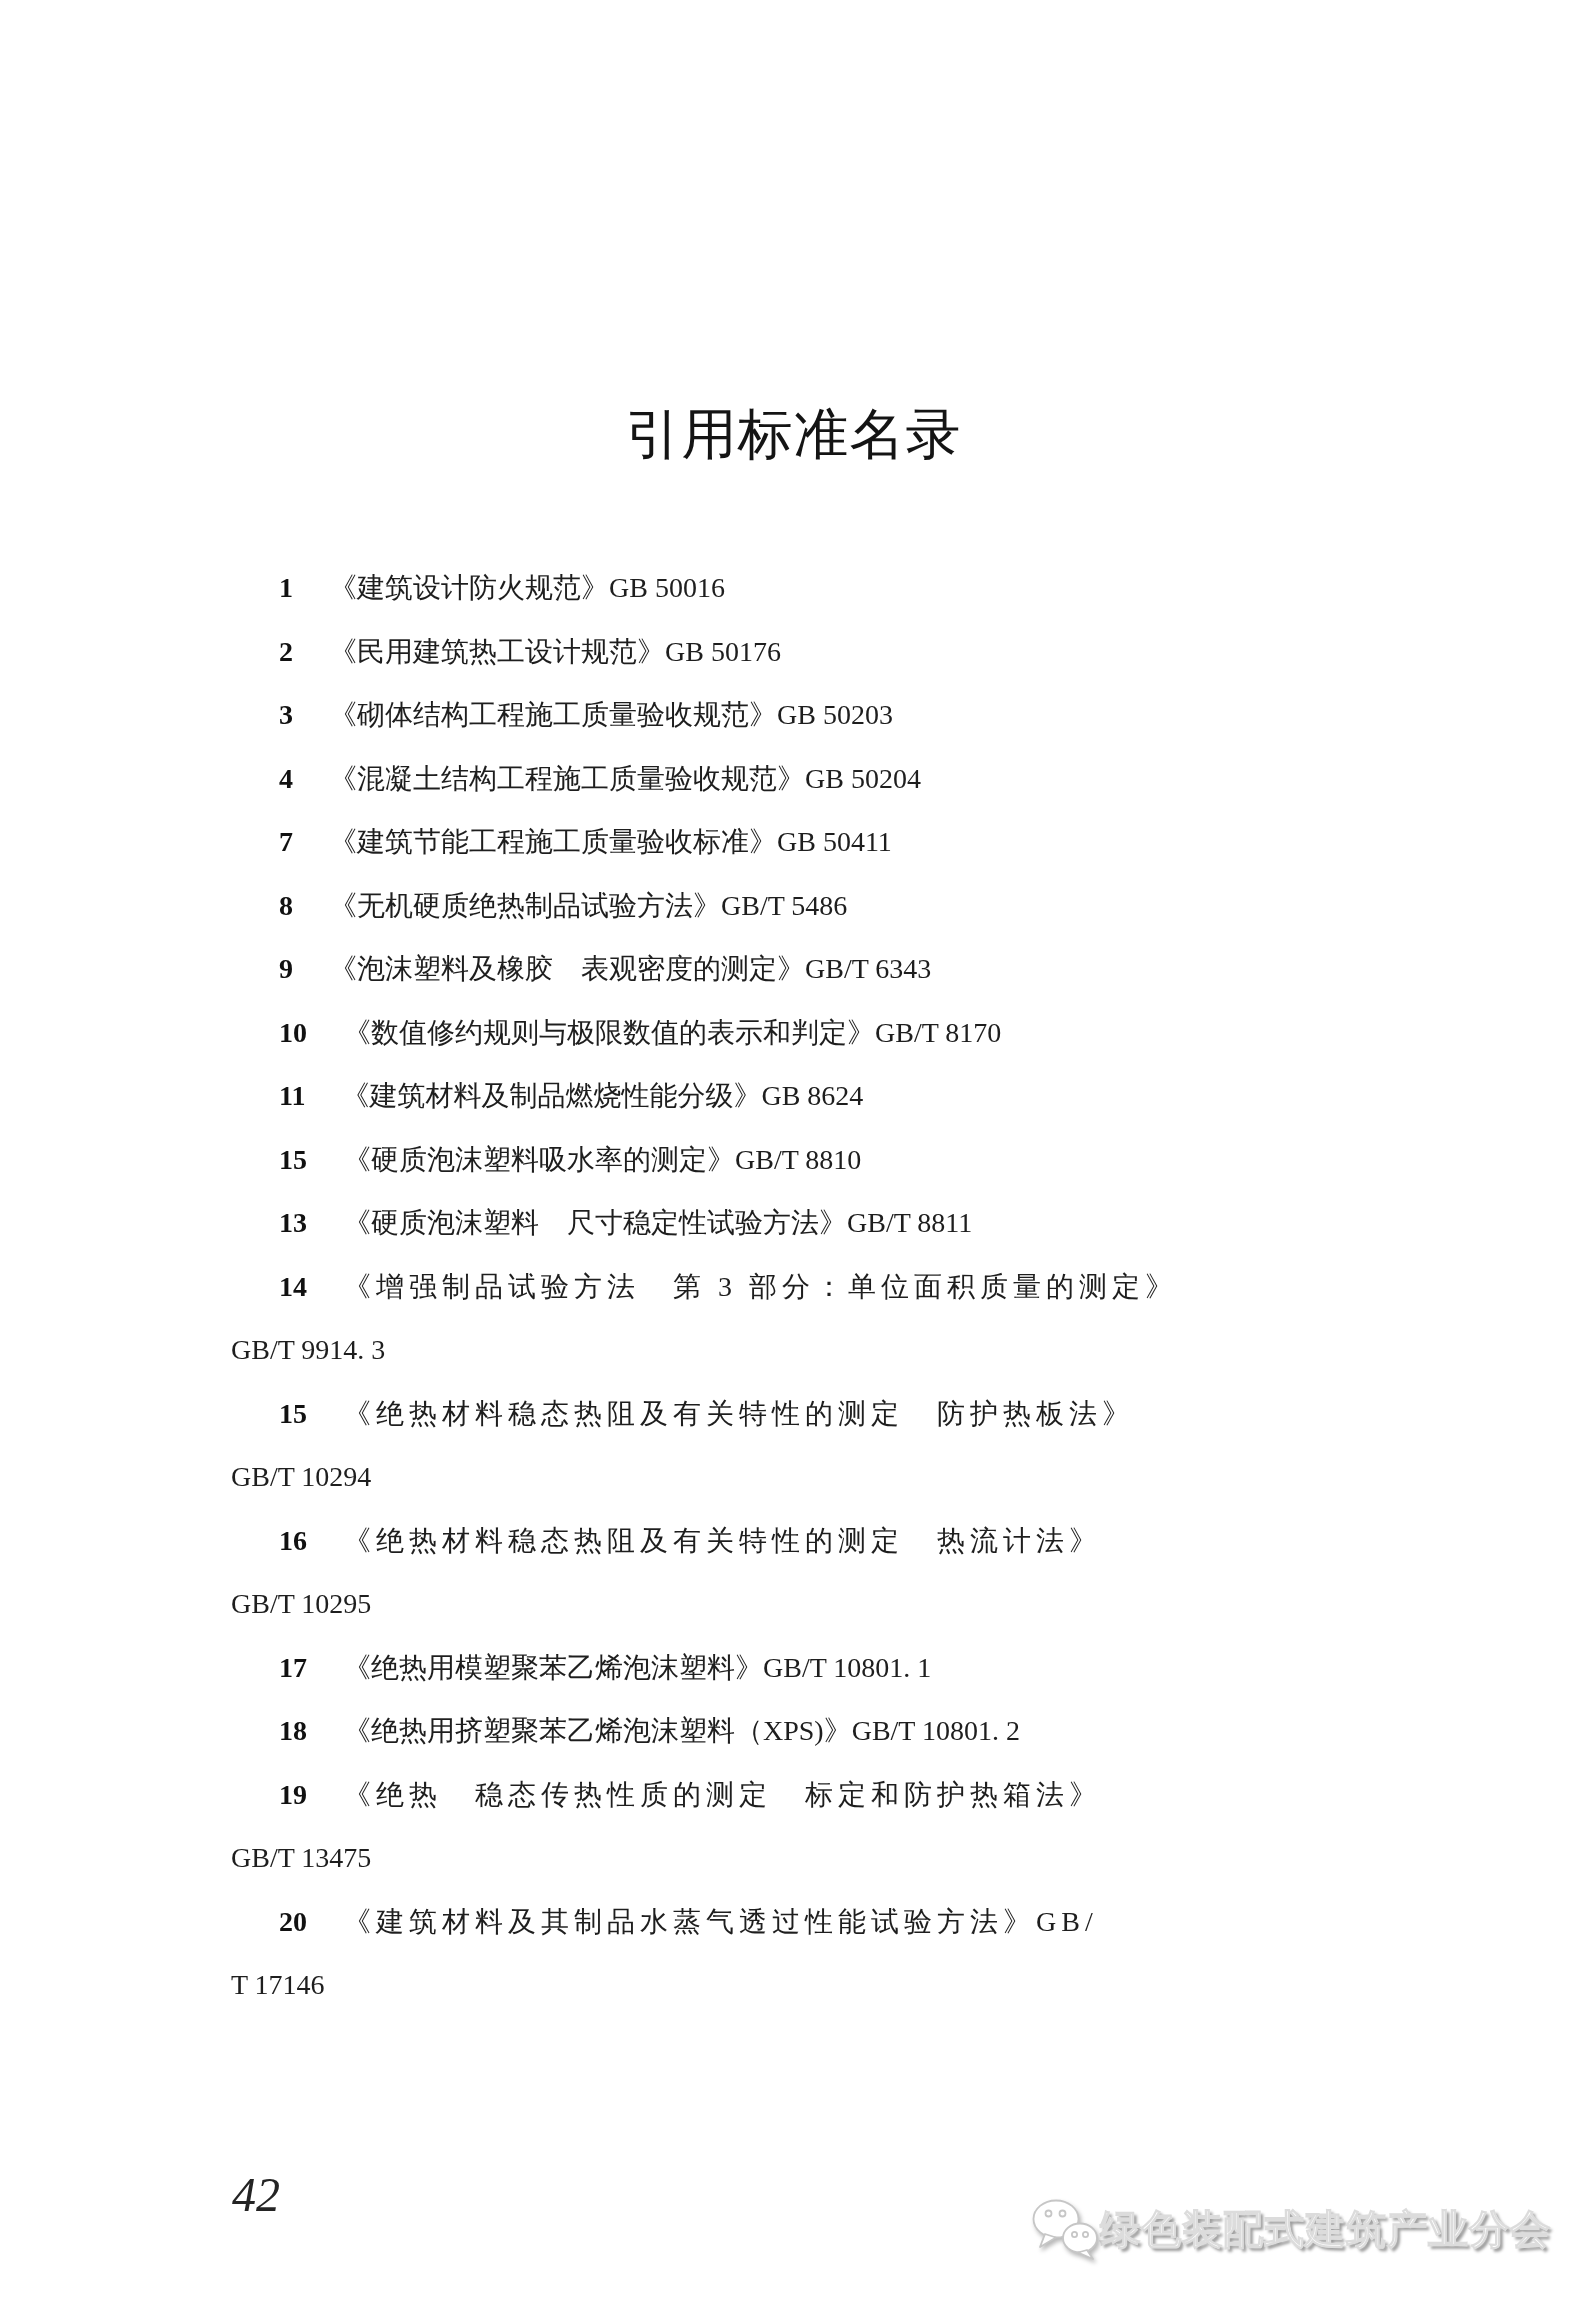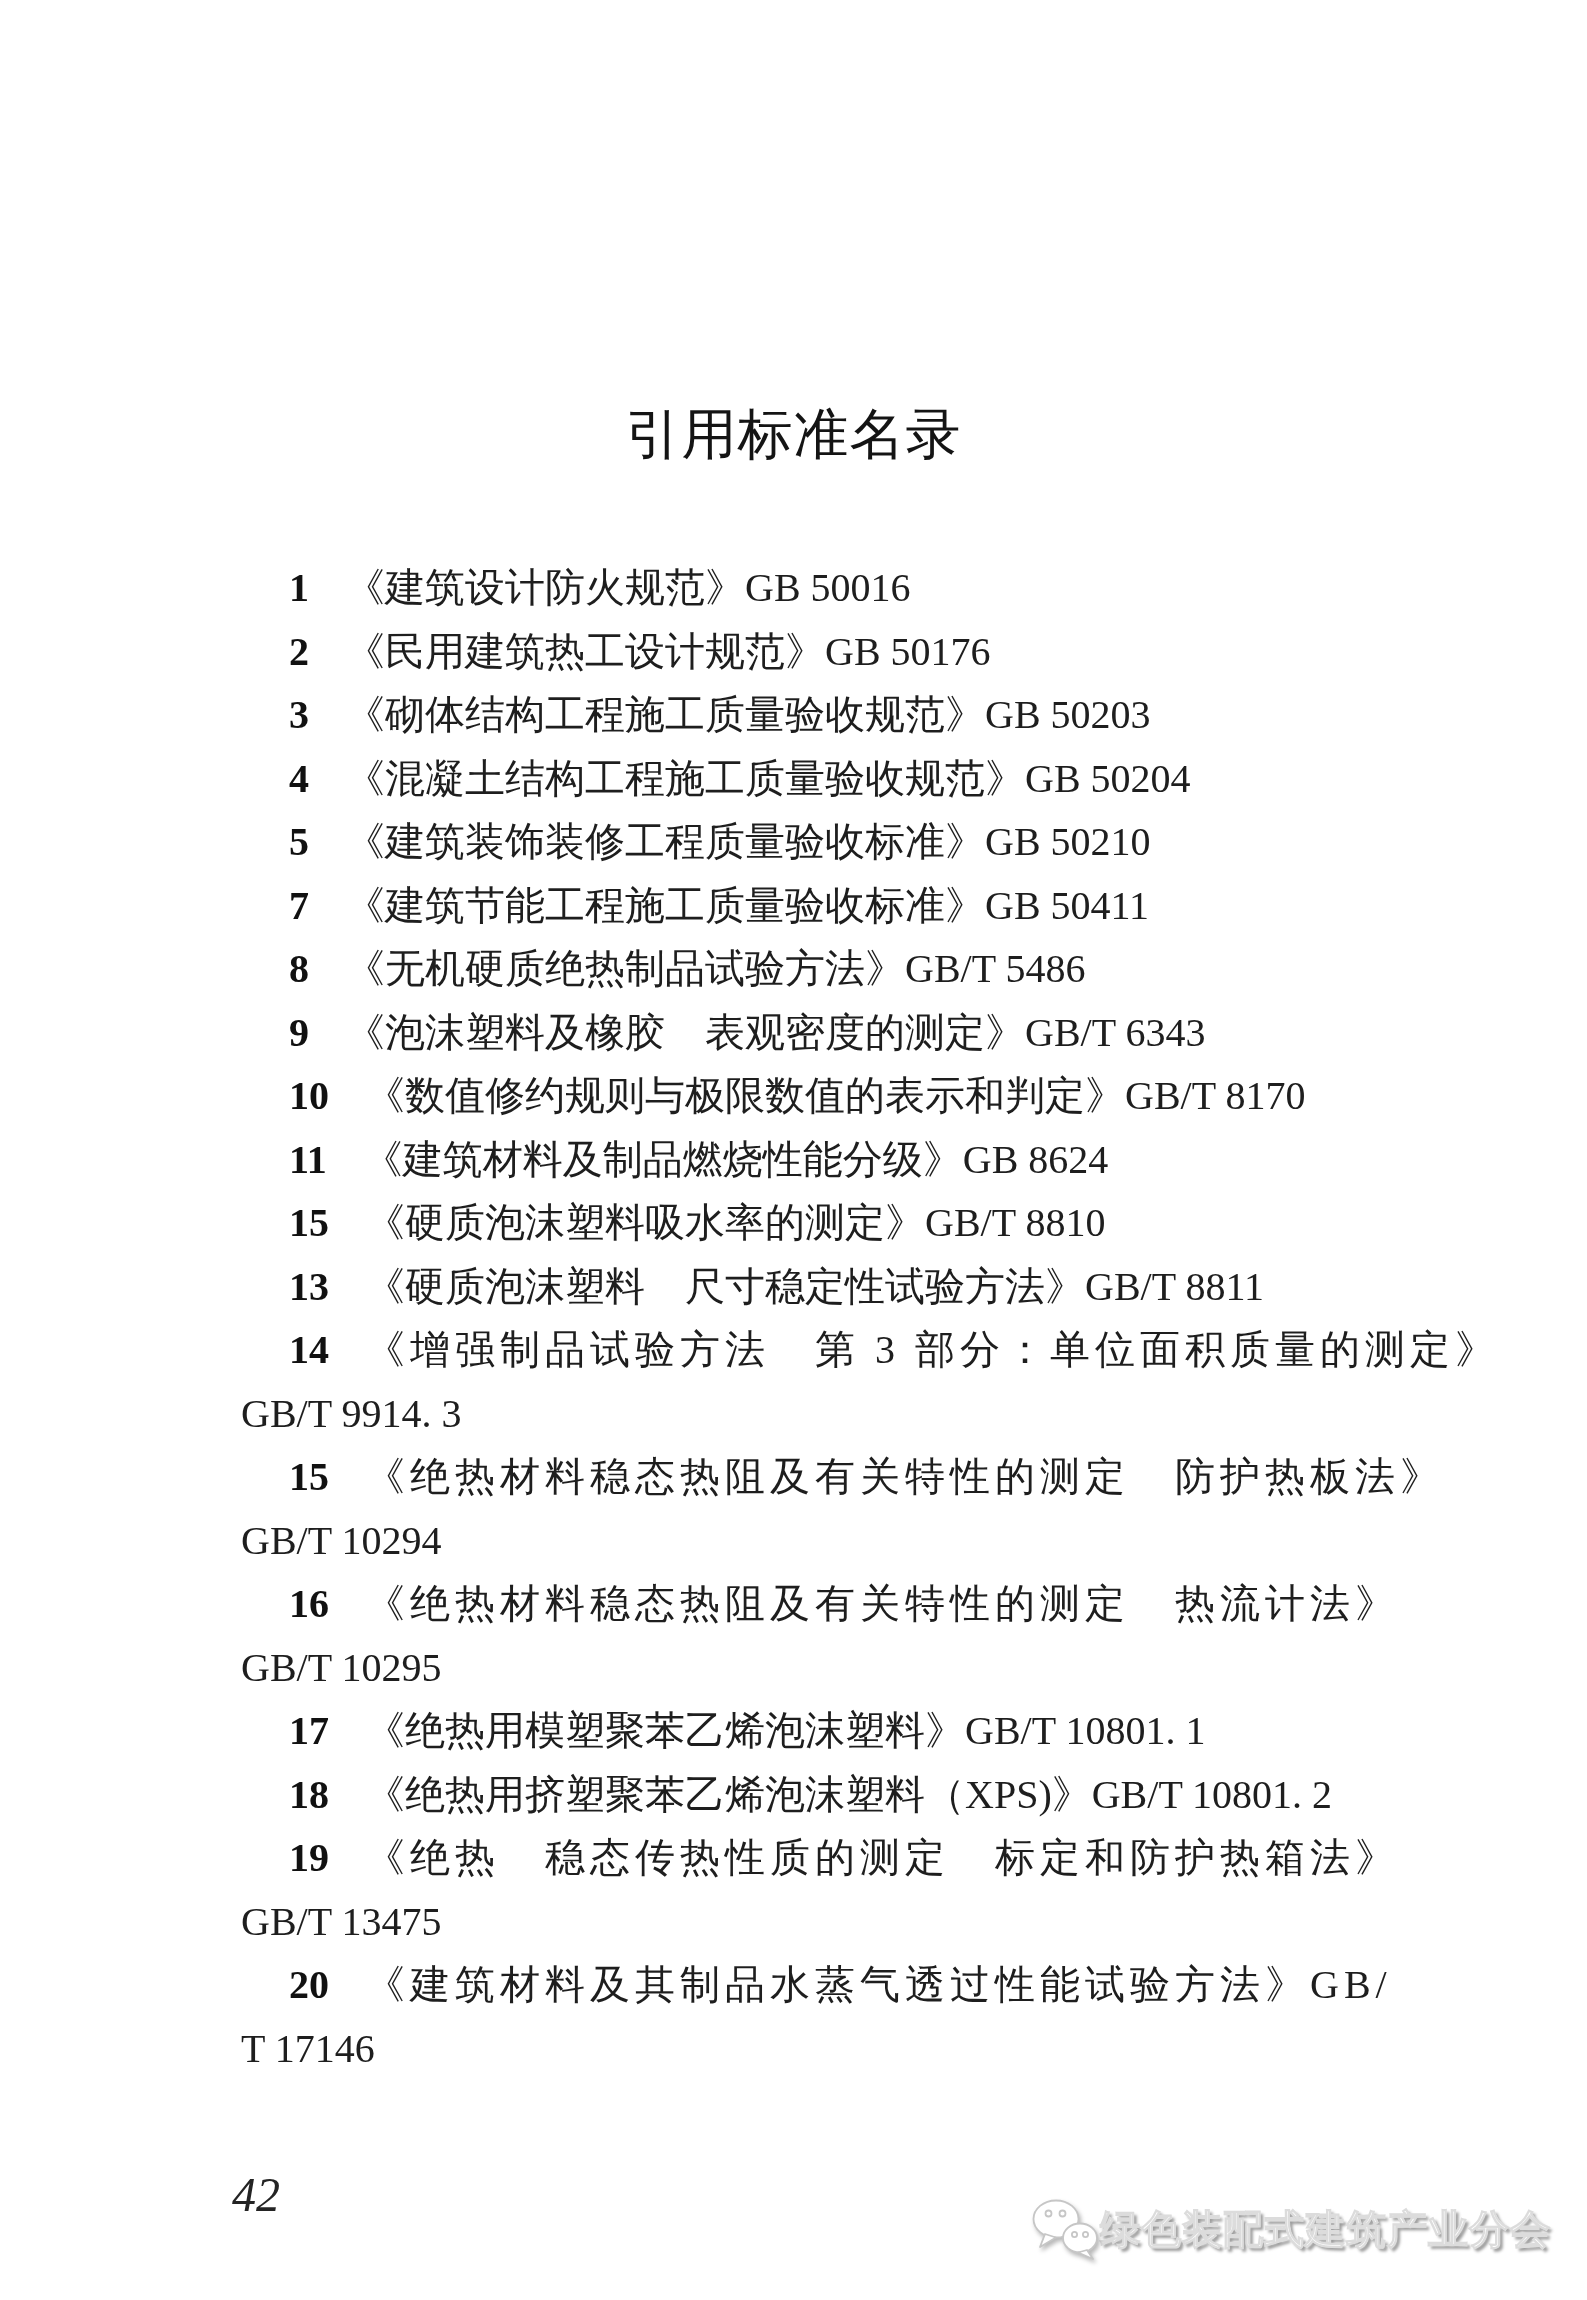--- a/index.html
+++ b/index.html
@@ -13,22 +13,22 @@
   .page{position:relative;width:1587px;height:2300px;background:#ffffff;}
 
   .doc-title{
     position:absolute;top:398px;left:0;width:100%;
     margin:0;text-align:center;
     font-size:55px;font-weight:400;letter-spacing:1px;
     color:#141414;
   }
 
   .ref-list{
-    position:absolute;left:201px;top:556px;width:1345px;
-    font-size:40px;line-height:63.5px;
+    position:absolute;left:191px;top:556px;width:1345px;
+    font-size:28px;line-height:63.5px;
   }
   .line{white-space:nowrap;height:63.5px;}
   .line.first{padding-left:88px;}
   .num{font-weight:700;margin-right:36px;color:#111;}
   .txt{color:#1e1e1e;}
   .spread .txt{letter-spacing:5px;}
   .line.cont{padding-left:0;margin-left:40px;}
 
   .page-number{
     position:absolute;left:232px;top:2148px;
@@ -60,21 +60,20 @@
 <div class="page">
 
   <h1 class="doc-title">引用标准名录</h1>
 
   <div class="ref-list">
 
     <div class="line first"><span class="num">1</span><span class="txt">《建筑设计防火规范》GB 50016</span></div>
     <div class="line first"><span class="num">2</span><span class="txt">《民用建筑热工设计规范》GB 50176</span></div>
     <div class="line first"><span class="num">3</span><span class="txt">《砌体结构工程施工质量验收规范》GB 50203</span></div>
     <div class="line first"><span class="num">4</span><span class="txt">《混凝土结构工程施工质量验收规范》GB 50204</span></div>
-    <div class="line first"><span class="num">5</span><span class="txt">《建筑装饰装修工程质量验收标准》GB 50210</span></div>
     <div class="line first"><span class="num">7</span><span class="txt">《建筑节能工程施工质量验收标准》GB 50411</span></div>
     <div class="line first"><span class="num">8</span><span class="txt">《无机硬质绝热制品试验方法》GB/T 5486</span></div>
     <div class="line first"><span class="num">9</span><span class="txt">《泡沫塑料及橡胶　表观密度的测定》GB/T 6343</span></div>
     <div class="line first"><span class="num">10</span><span class="txt">《数值修约规则与极限数值的表示和判定》GB/T 8170</span></div>
     <div class="line first"><span class="num">11</span><span class="txt">《建筑材料及制品燃烧性能分级》GB 8624</span></div>
     <div class="line first"><span class="num">15</span><span class="txt">《硬质泡沫塑料吸水率的测定》GB/T 8810</span></div>
     <div class="line first"><span class="num">13</span><span class="txt">《硬质泡沫塑料　尺寸稳定性试验方法》GB/T 8811</span></div>
 
     <div class="line first spread"><span class="num">14</span><span class="txt">《增强制品试验方法　第 3 部分：单位面积质量的测定》</span></div>
     <div class="line cont">GB/T 9914. 3</div>

